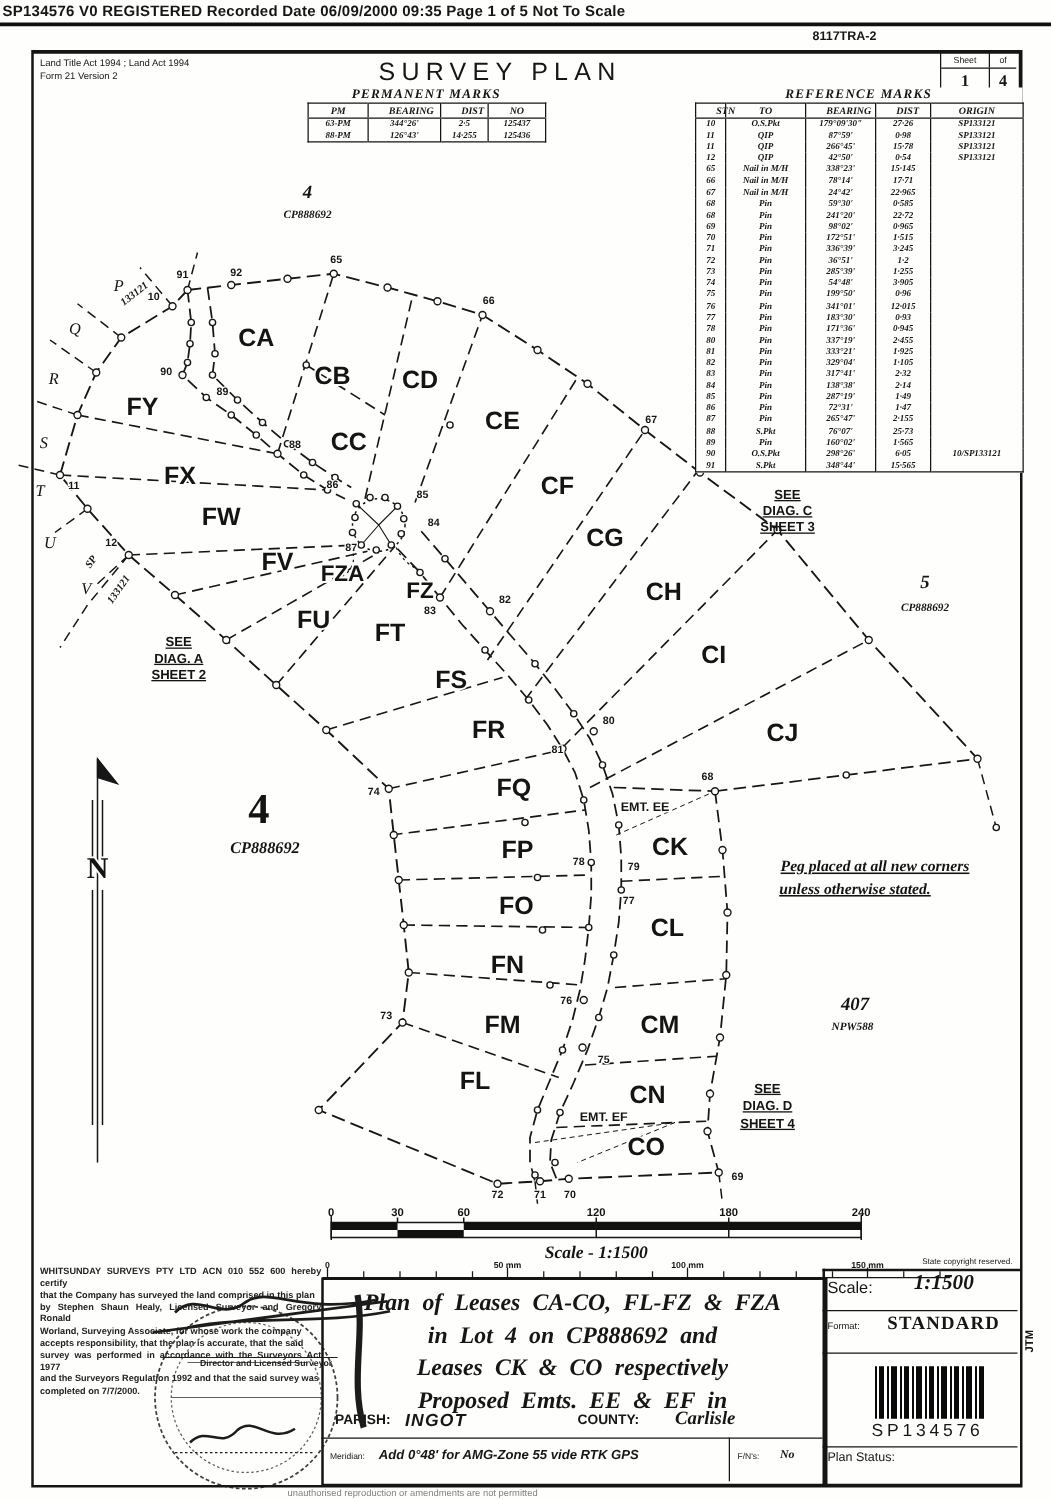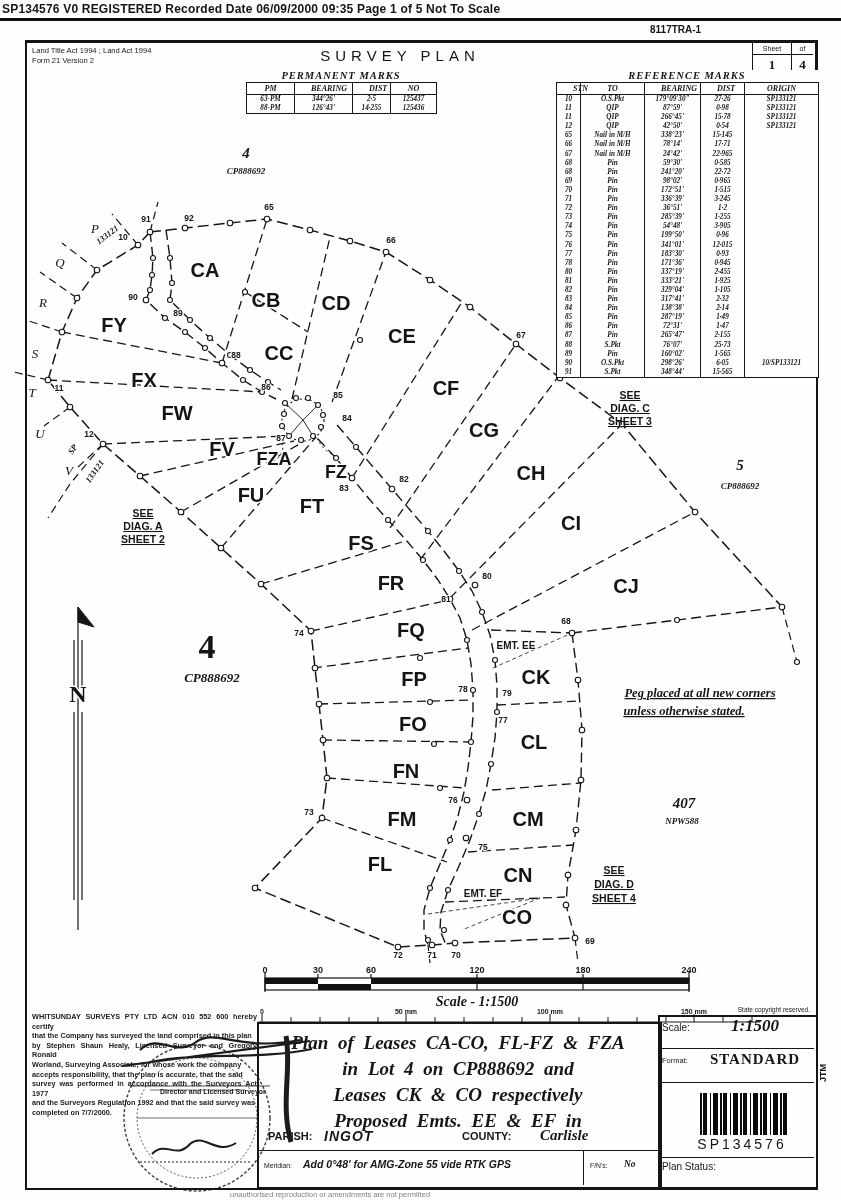--- a/index.html
+++ b/index.html
@@ -6,21 +6,21 @@
   .page{position:relative;width:841px;height:1200px;background:#fefefc;overflow:hidden;
         font-family:"Liberation Sans",sans-serif;color:#161616;}
   .abs{position:absolute;}
   
   .topstrip{left:2px;top:2px;font-size:12px;font-weight:700;letter-spacing:.2px;}
   .toprule{left:0;top:18px;width:841px;height:3px;background:#111;}
   .docref{left:650px;top:24px;font-size:10px;font-weight:700;}
   
   .frame{left:25px;top:40px;width:789px;height:1145px;border:2px solid #151515;border-top-width:3px;}
   .acts{left:32px;top:46px;font-size:7.6px;line-height:9.5px;}
-  .surveyplan{left:290px;top:47px;width:220px;text-align:center;font-size:15px;letter-spacing:5px;font-weight:400;}
+  .surveyplan{left:290px;top:47px;width:220px;text-align:center;font-size:20px;letter-spacing:5px;font-weight:400;}
   .sheetbox{left:752px;top:42px;width:62px;height:32px;border:1.5px solid #151515;border-top:none;display:grid;grid-template-columns:38px 22px;grid-template-rows:12px 20px;}
   .sheetbox div{border-left:1px solid #151515;border-top:1px solid #151515;display:flex;align-items:center;justify-content:center;}
   .sheetbox div:nth-child(1),.sheetbox div:nth-child(3){border-left:none;}
   .sheetbox div:nth-child(1),.sheetbox div:nth-child(2){border-top:none;font-size:7px;}
   .sheetnum{font-size:13px;font-weight:700;font-family:"Liberation Serif",serif;}
   
   .marks{background:#fefefc;}
   .marks-title{text-align:center;font:italic 700 10.5px "Liberation Serif",serif;letter-spacing:1px;margin-bottom:1px;}
   table.mk{border-collapse:collapse;table-layout:fixed;background:#fefefc;border:1.6px solid #151515;}
   table.mk th{font:italic 700 8px "Liberation Serif",serif;border-bottom:1.4px solid #151515;border-left:1px solid #151515;padding:1px 16px;}
@@ -39,21 +39,21 @@
   .lbl{font-size:11px;font-weight:700;}
   .parish-val{font:italic 700 14px "Liberation Sans",sans-serif;letter-spacing:1px;}
   .county-val{font:italic 700 15px "Liberation Serif",serif;}
   .meridianrow{left:257px;top:1150px;width:401px;height:35px;border-top:1.6px solid #151515;}
   .fncell{left:583px;top:1150px;width:75px;height:35px;border-left:1.4px solid #151515;}
   .meridian-lbl{left:264px;top:1162px;font-size:6.8px;}
   .meridian-val{left:303px;top:1158px;font:italic 700 10.5px "Liberation Sans",sans-serif;}
   .fn-lbl{left:590px;top:1162px;font-size:6.8px;}
   .fn-val{left:624px;top:1159px;font:italic 700 9.5px "Liberation Serif",serif;}
   .rightcol{left:658px;top:1015px;width:156px;height:170px;border:2px solid #151515;border-right:none;}
-  .scalerow-lbl{left:662px;top:1022px;font-size:10px;}
+  .scalerow-lbl{left:662px;top:1022px;font-size:13px;}
   .scalerow-val{left:700px;top:1016px;width:110px;text-align:center;font:italic 700 17px "Liberation Serif",serif;}
   .rowline1{left:658px;top:1048px;width:156px;height:0;border-top:1.4px solid #151515;}
   .formatrow-lbl{left:662px;top:1056px;font-size:7.5px;}
   .formatrow-val{left:700px;top:1051px;width:110px;text-align:center;font:700 15px "Liberation Serif",serif;letter-spacing:1px;}
   .rowline2{left:658px;top:1082px;width:156px;height:0;border-top:1.4px solid #151515;}
   .barcode{left:700px;top:1093px;width:88px;height:42px;
      background:repeating-linear-gradient(90deg,#0a0a0a 0 2px,#fff 2px 3px,#0a0a0a 3px 7px,#fff 7px 10px,#0a0a0a 10px 11px,#fff 11px 13px,#0a0a0a 13px 18px,#fff 18px 20px);}
   .barcode-txt{left:672px;top:1136px;width:140px;text-align:center;font-size:14px;letter-spacing:3px;}
   .rowline3{left:658px;top:1157px;width:156px;height:0;border-top:1.4px solid #151515;}
   .planstatus{left:662px;top:1161px;font-size:10px;}
@@ -346,21 +346,21 @@
         <text x="477" y="1006" class="scap">Scale  -  1:1500</text>
         <text x="262" y="1014" class="rul">0</text>
         <text x="406" y="1014" class="rul">50 mm</text>
         <text x="550" y="1014" class="rul">100 mm</text>
         <text x="694" y="1014" class="rul">150 mm</text>
       </g>
   </svg>
 
   <div class="abs topstrip">SP134576 V0 REGISTERED Recorded Date 06/09/2000 09:35 Page 1 of 5  Not To Scale</div>
   <div class="abs toprule"></div>
-  <div class="abs docref">8117TRA-1</div>
+  <div class="abs docref">8117TRA-2</div>
 
   <div class="abs frame"></div>
   <div class="abs acts">
     <div>Land Title Act 1994 ; Land Act 1994</div>
     <div>Form 21 Version 2</div>
   </div>
   <div class="abs surveyplan">SURVEY PLAN</div>
   <div class="abs sheetbox">
     <div>Sheet</div>
     <div>of</div>

